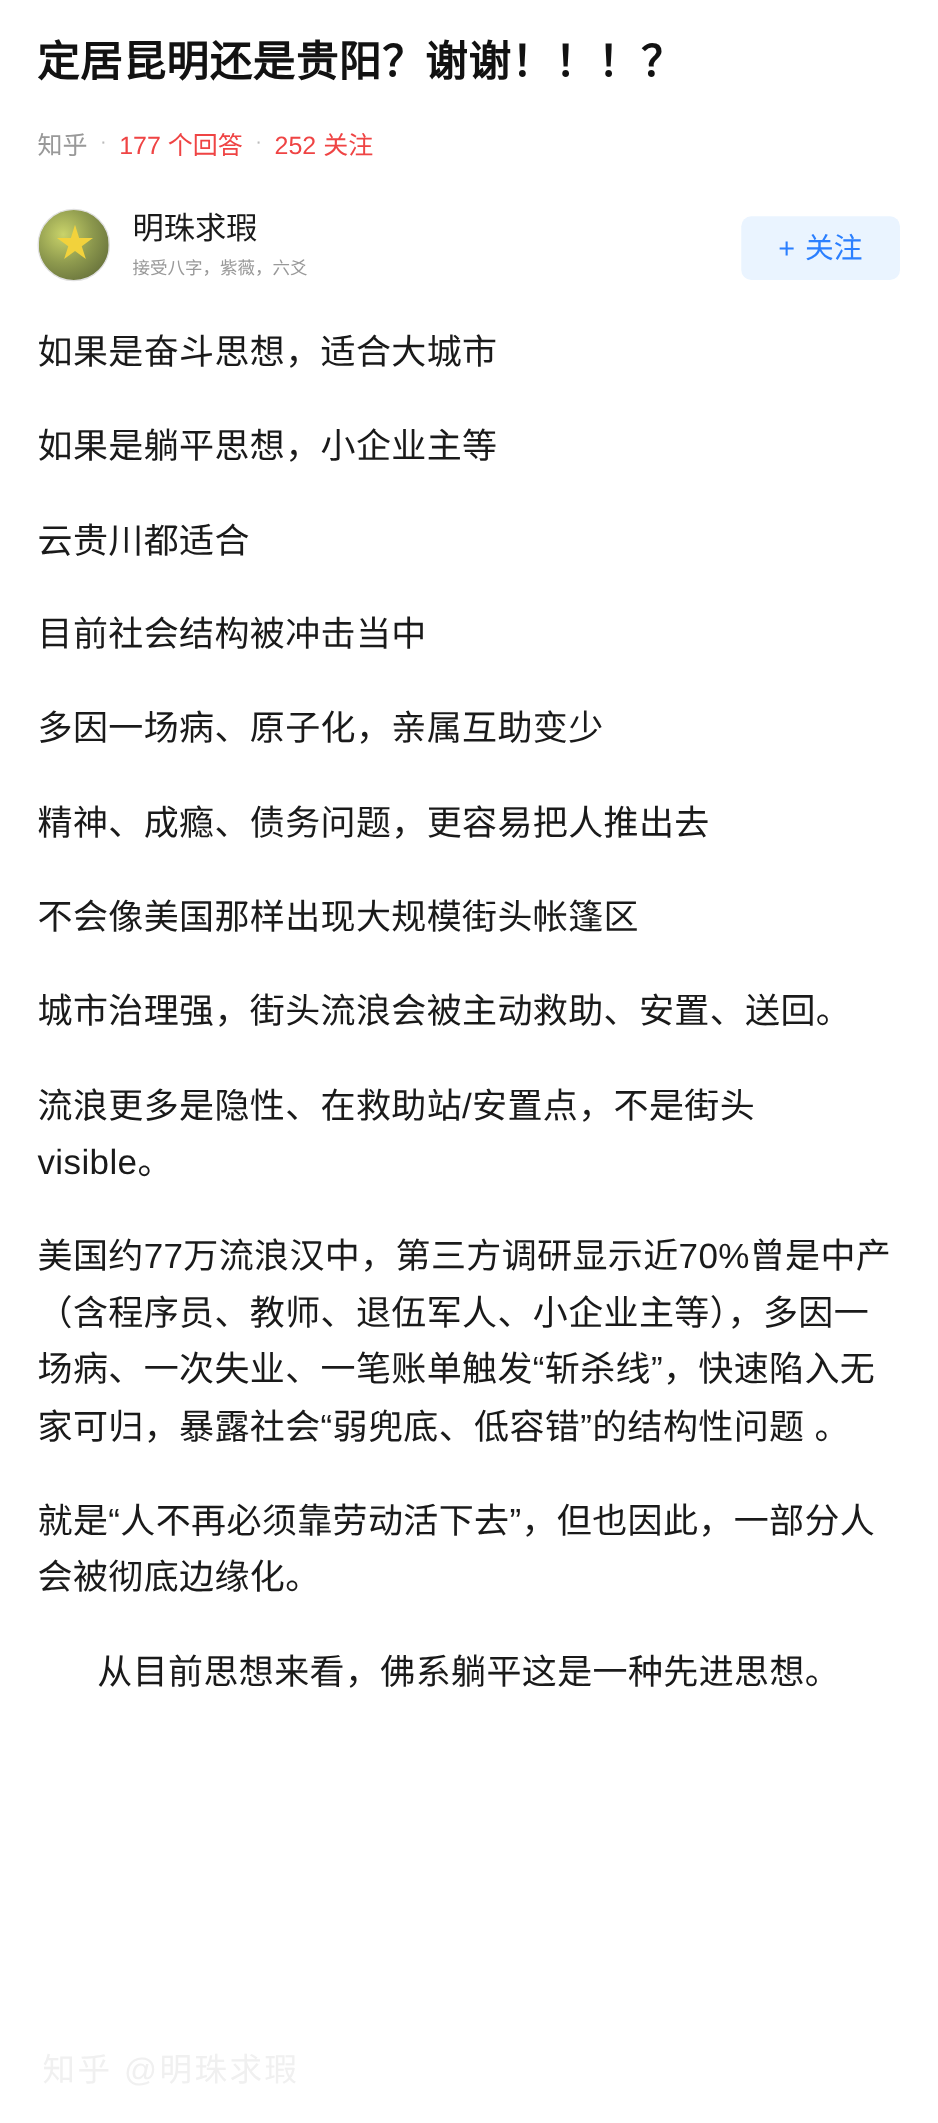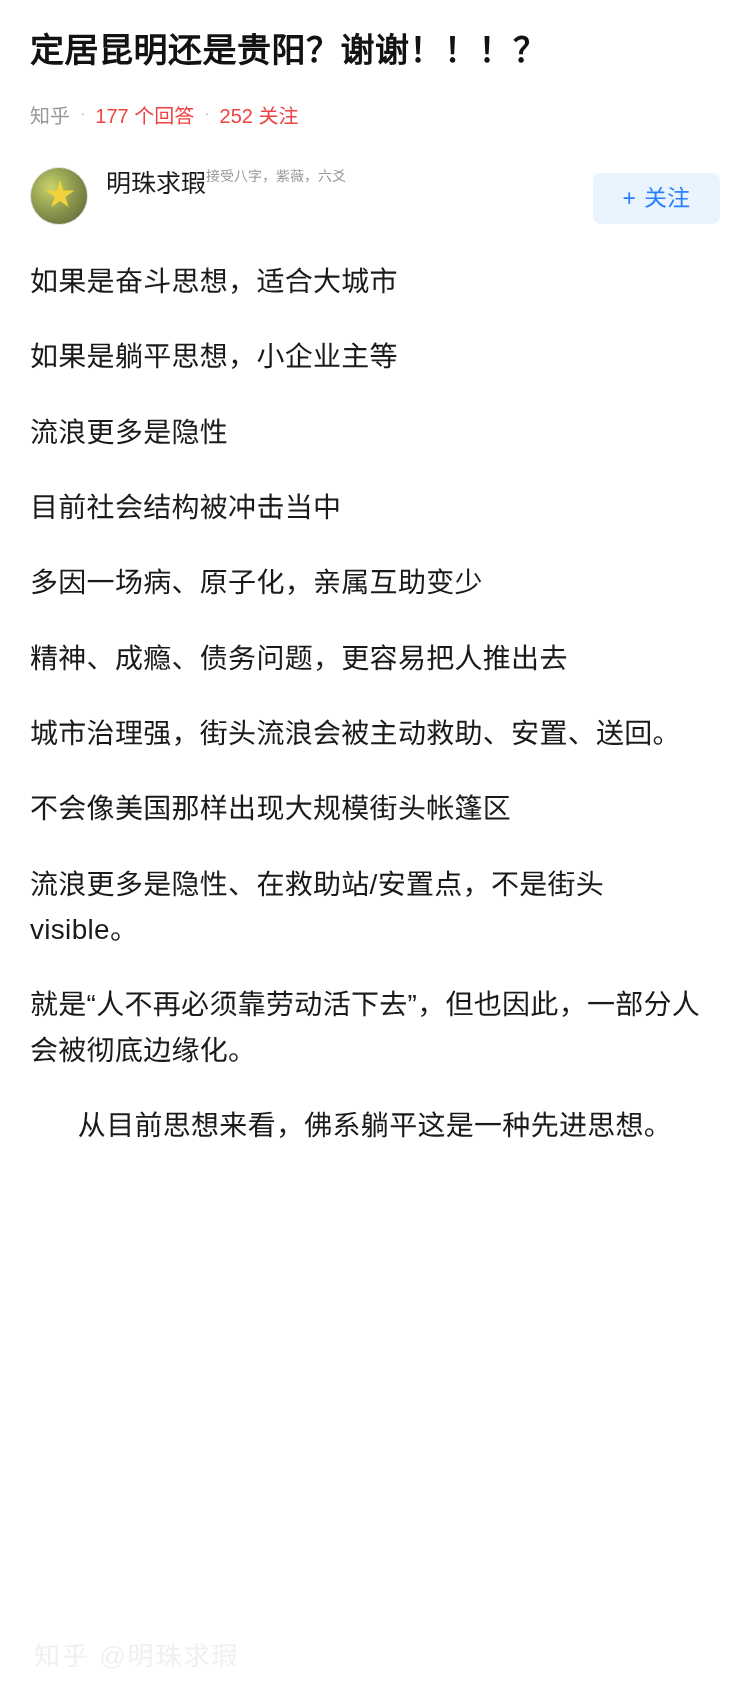--- a/index.html
+++ b/index.html
@@ -73,21 +73,21 @@
     left: 14px;
     top: 12px;
     width: 30px;
     height: 30px;
     background: #f2d23c;
     clip-path: polygon(50% 0%, 61% 35%, 98% 35%, 68% 57%, 79% 91%, 50% 70%, 21% 91%, 32% 57%, 2% 35%, 39% 35%);
   }
   .author-text {
     margin-left: 18px;
     display: flex;
-    flex-direction: row;
+    flex-direction: column;
     justify-content: center;
   }
   .author-name {
     font-size: 25px;
     color: #1a1a1a;
     font-weight: 500;
     line-height: 1.3;
     margin-bottom: 6px;
   }
   .author-bio {
@@ -161,25 +161,26 @@
     </div>
     <button class="follow-button">
       <span class="follow-plus">+</span>
       <span>关注</span>
     </button>
   </div>
 
   <div class="answer-body">
     <p>如果是奋斗思想，适合大城市</p>
     <p>如果是躺平思想，小企业主等</p>
-    <p>流浪更多是隐性</p>
+    <p>云贵川都适合</p>
     <p>目前社会结构被冲击当中</p>
     <p>多因一场病、原子化，亲属互助变少</p>
     <p>精神、成瘾、债务问题，更容易把人推出去</p>
+    <p>不会像美国那样出现大规模街头帐篷区</p>
     <p>城市治理强，街头流浪会被主动救助、安置、送回。</p>
-    <p>不会像美国那样出现大规模街头帐篷区</p>
     <p>流浪更多是隐性、在救助站/安置点，不是街头 visible。</p>
+    <p>美国约77万流浪汉中，第三方调研显示近70%曾是中产（含程序员、教师、退伍军人、小企业主等），多因一场病、一次失业、一笔账单触发“斩杀线”，快速陷入无家可归，暴露社会“弱兜底、低容错”的结构性问题 。</p>
     <p>就是“人不再必须靠劳动活下去”，但也因此，一部分人会被彻底边缘化。</p>
     <p>从目前思想来看，佛系躺平这是一种先进思想。</p>
   </div>
 
   <div class="watermark">知乎 @明珠求瑕</div>
 </div>
 
 </body></html>

